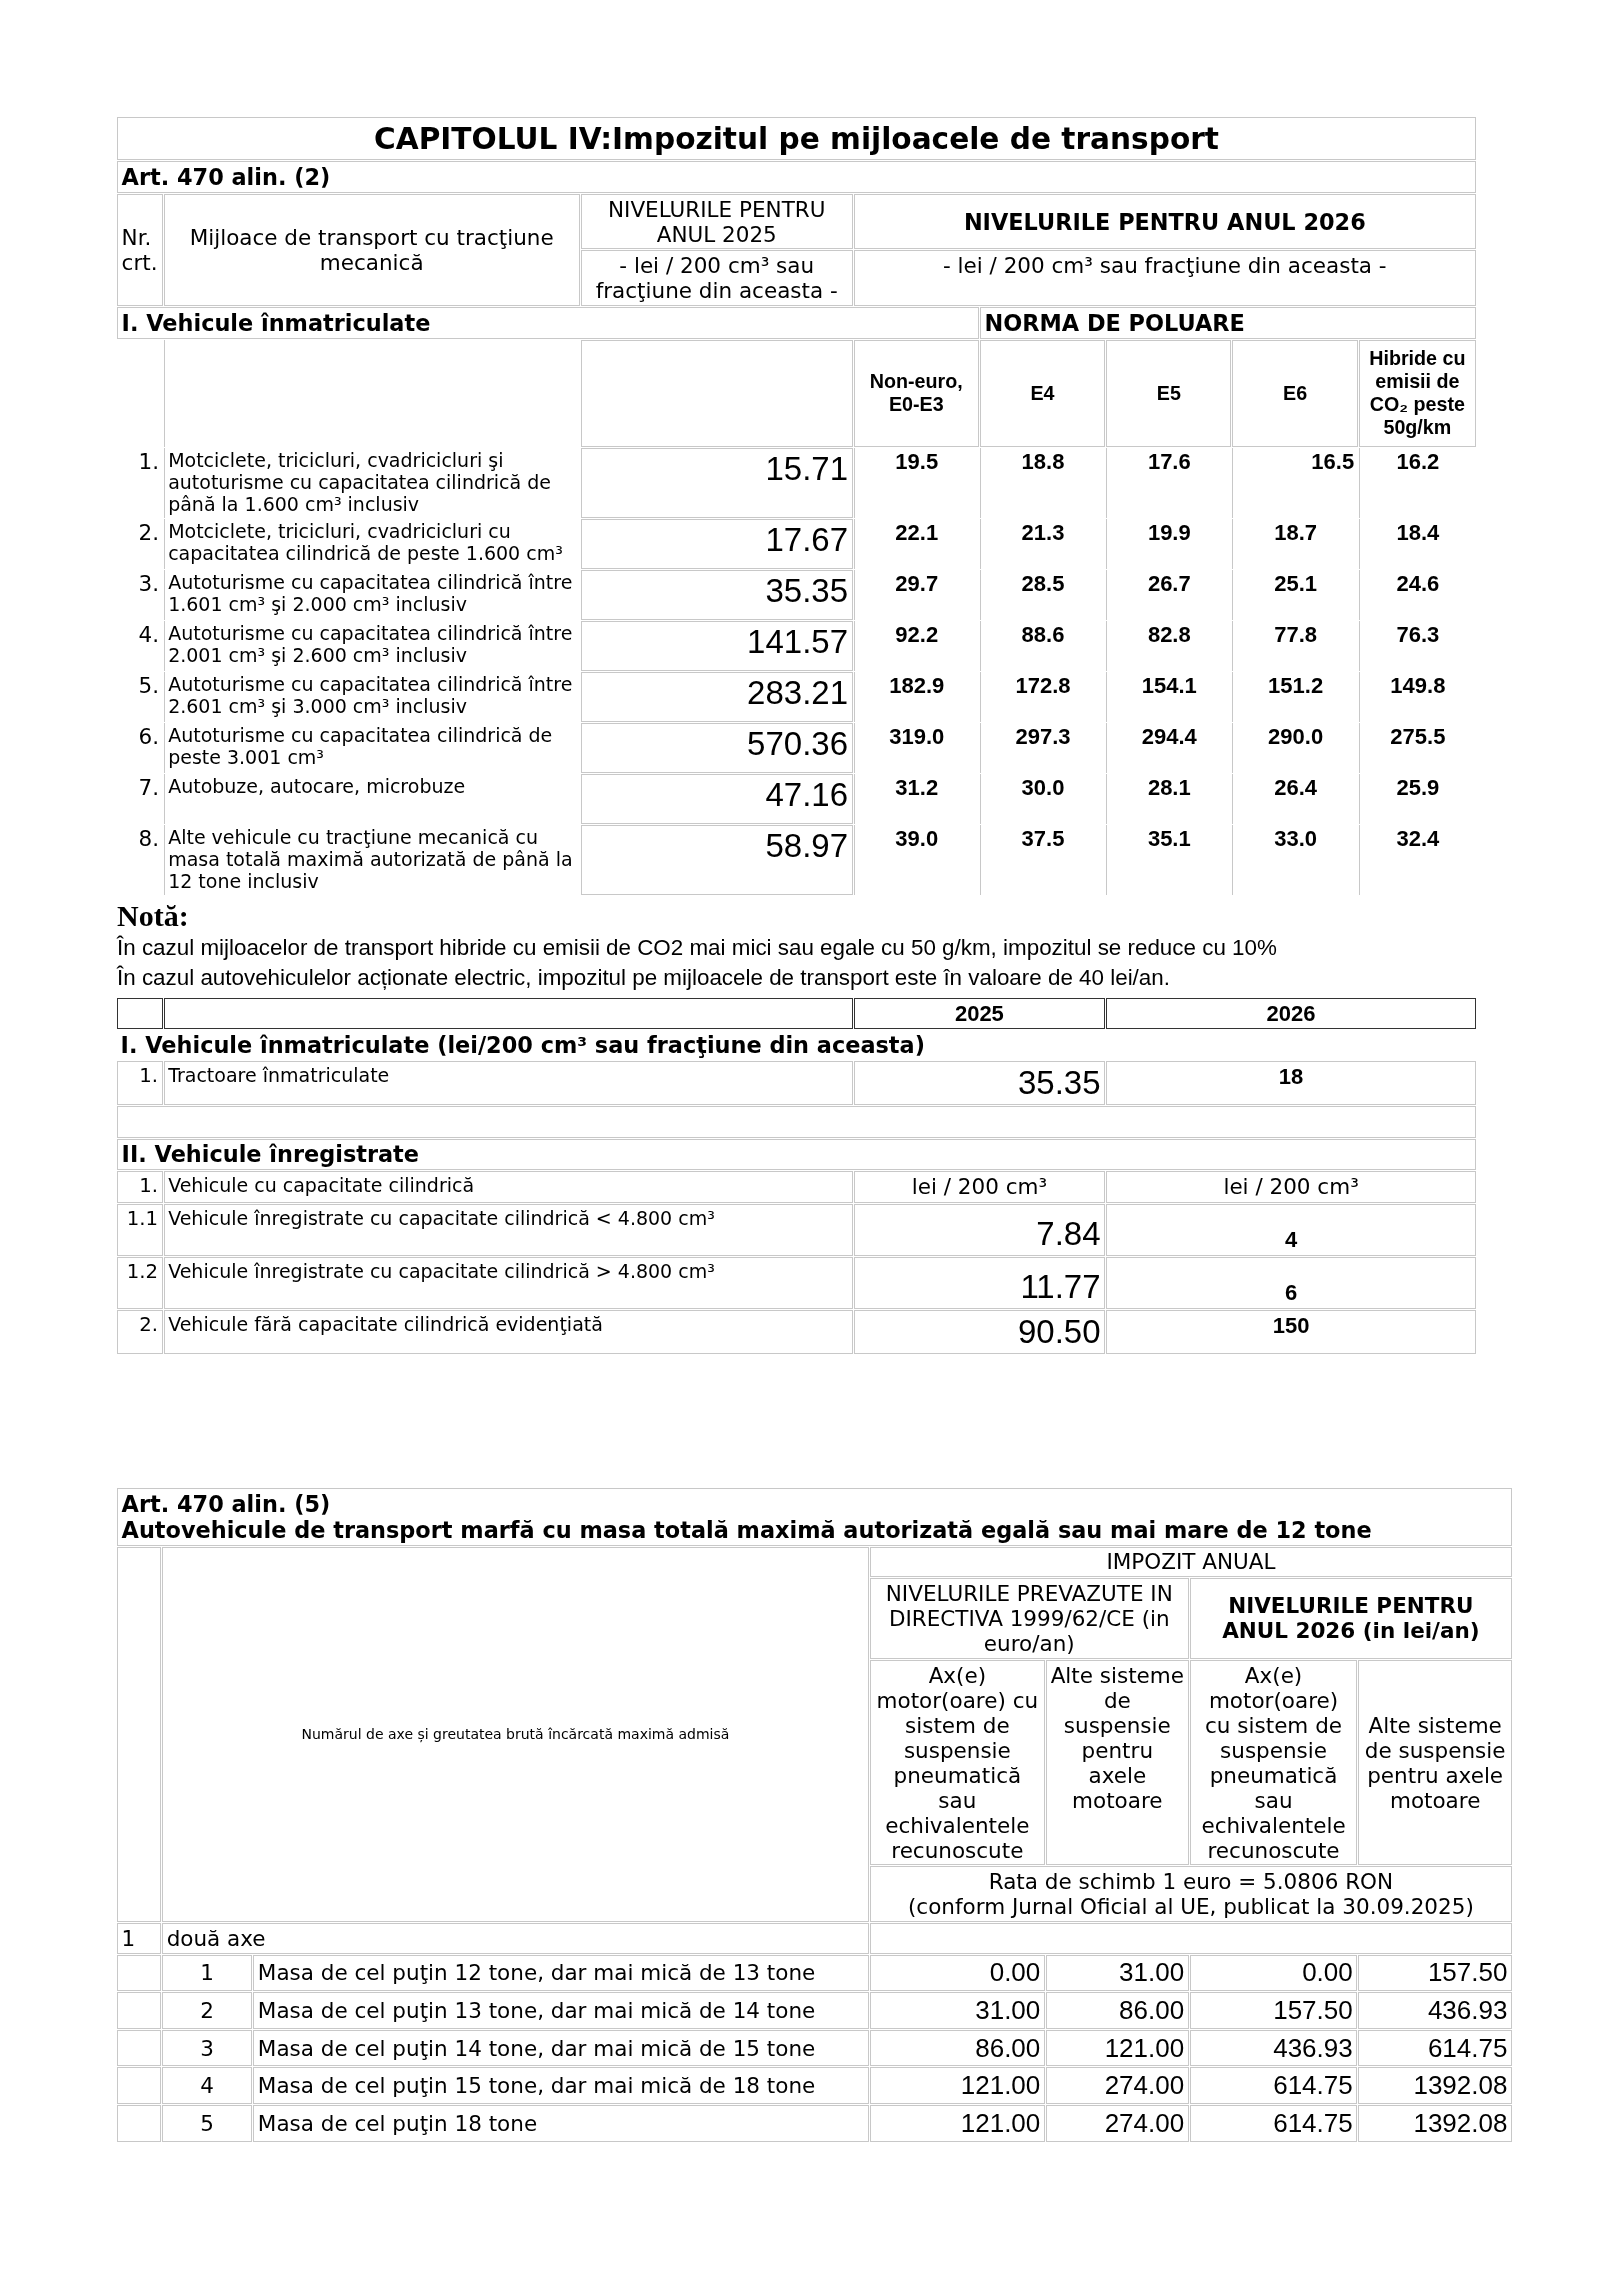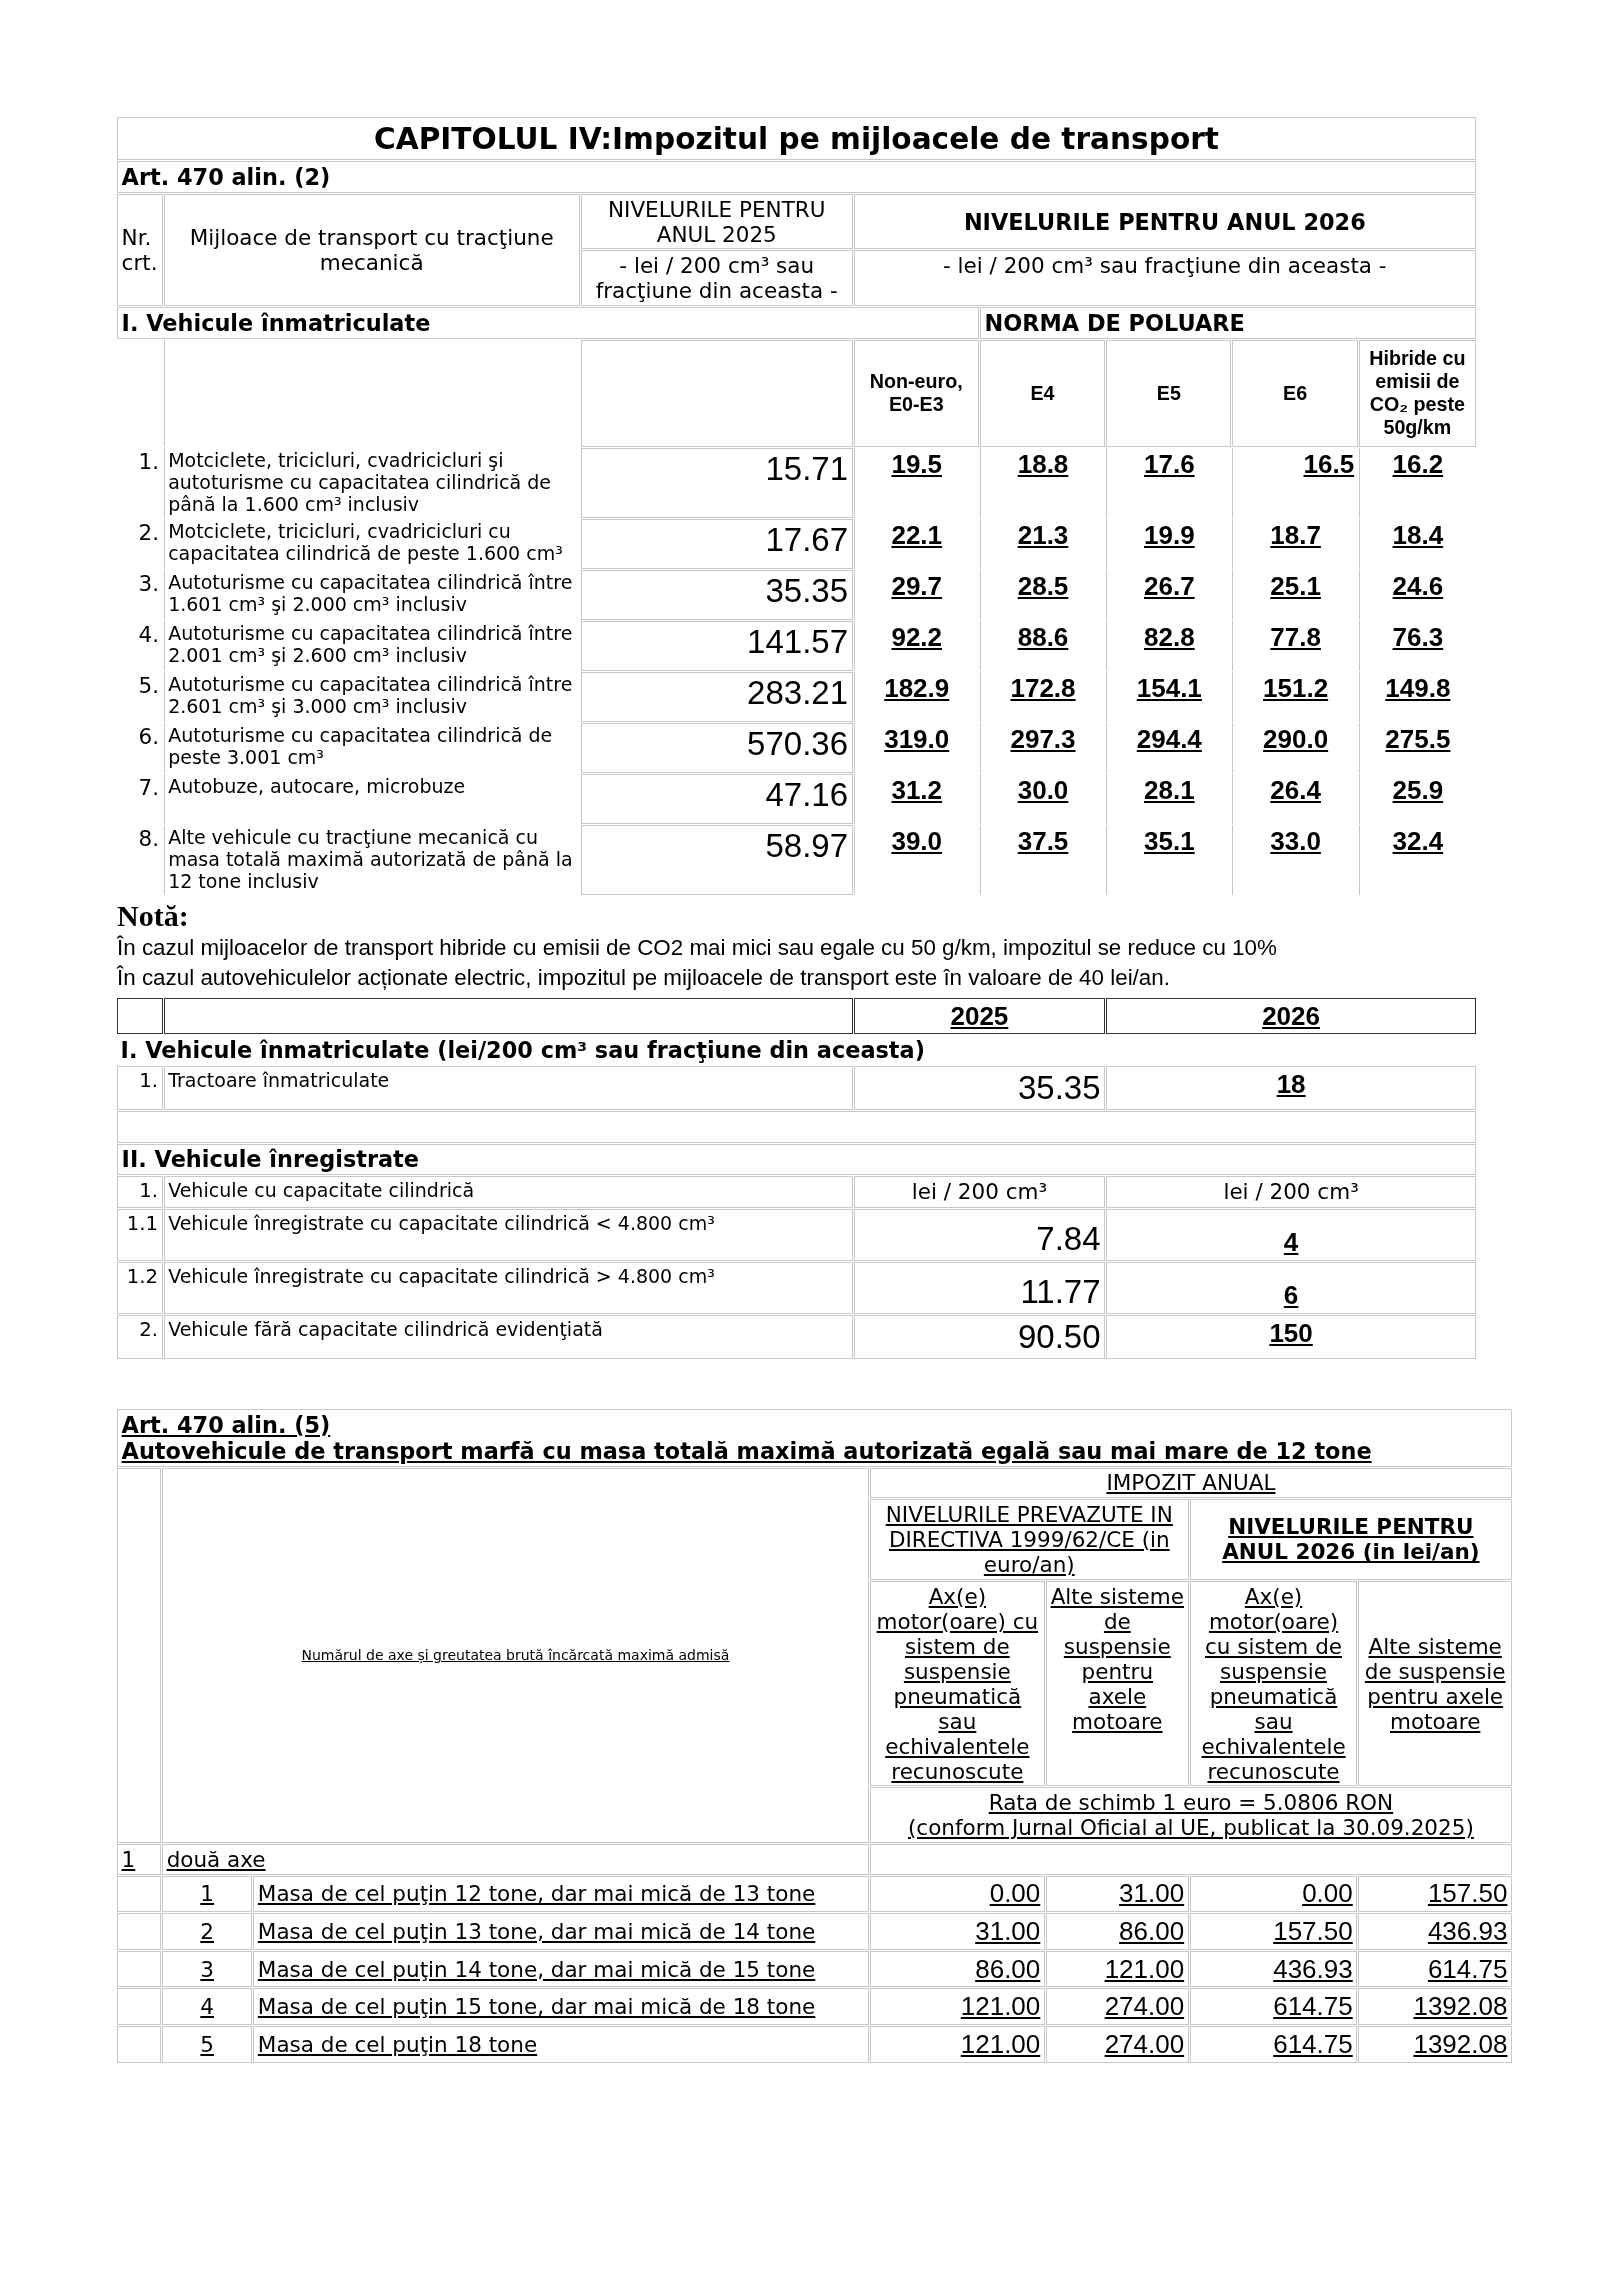--- a/index.html
+++ b/index.html
@@ -1,25 +1,25 @@
 <!DOCTYPE html>
 <html style="font-size:14.3px"><head>
 <meta charset="utf-8">
 <style>
   html,body{margin:0;padding:0;background:#fff;}
   body{width:1621px;height:2293px;position:relative;font-family:"DejaVu Sans",sans-serif;color:#000;}
   table{border-collapse:separate;border-spacing:1.8px;}
   td{border:1.8px solid #c8c8c8;padding:1.8px 3.6px;vertical-align:top;}
   .t1{position:absolute;left:116px;top:116px;width:1361px;}
-  .t2{position:absolute;left:116px;top:1408px;width:1397px;text-decoration:underline;}
+  .t2{position:absolute;left:116px;top:1487px;width:1397px;}
   .nb{border:none;}
   .c{text-align:center;}
   .r{text-align:right;}
   .num{font-family:"Liberation Sans",sans-serif;font-size:33px;text-align:right;}
-  .numb{font-family:"Liberation Sans",sans-serif;font-size:26px;font-weight:bold;text-align:center;text-decoration:underline;}
+  .numb{font-family:"Liberation Sans",sans-serif;font-size:22px;font-weight:bold;text-align:center;}
   .small{font-size:19px;}
   .mid{font-size:21.5px;}
   .title{font-size:29.6px;font-weight:bold;text-align:center;padding:3.6px;}
   .sec{font-size:22.4px;font-weight:bold;}
   .hdr{font-family:"Liberation Sans",sans-serif;font-weight:bold;font-size:19.7px;text-align:center;vertical-align:middle;}
   .nota-title{font-family:"Liberation Serif",serif;font-weight:bold;font-size:30px;}
   .nota-text{font-family:"Liberation Sans",sans-serif;font-size:22.4px;line-height:30px;}
   .dark td.dk{border:1.8px solid #333;}
   .numr{font-family:"Liberation Sans",sans-serif;font-size:26px;text-align:right;vertical-align:middle;}
   .vc{vertical-align:middle;}

